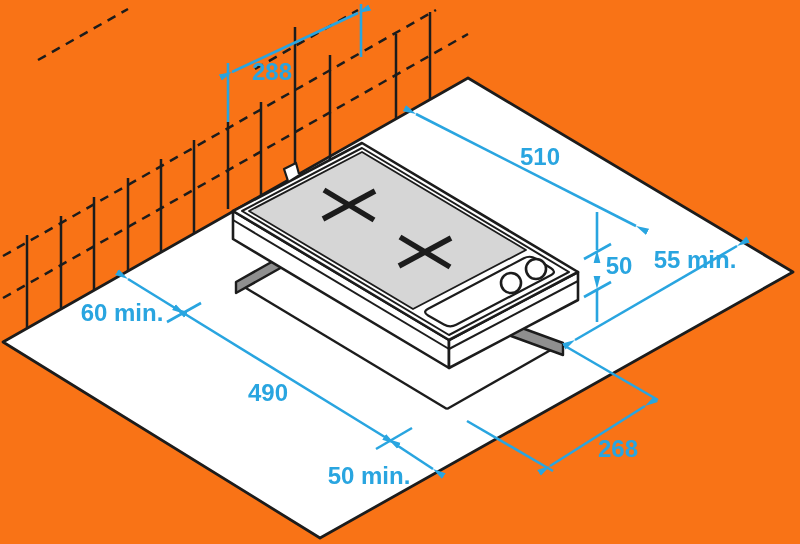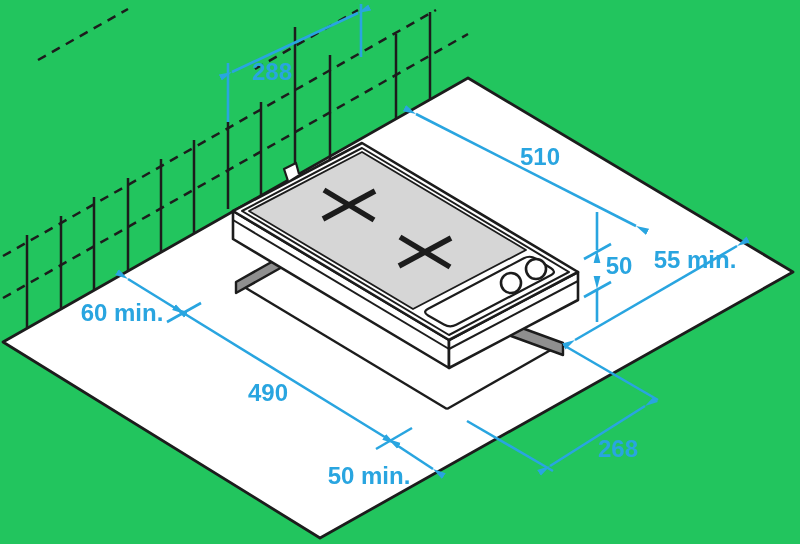--- a/index.html
+++ b/index.html
@@ -1,16 +1,16 @@
 <!DOCTYPE html>
 <html><head>
 <meta charset="utf-8">
 <style>
   html,body { margin:0; padding:0; background:#ffffff; }
-  .stage { position:relative; width:800px; height:544px; background:#22c55e; overflow:hidden;
+  .stage { position:relative; width:800px; height:544px; background:#f97316; overflow:hidden;
            font-family:"Liberation Sans", sans-serif; }
   svg { position:absolute; left:0; top:0; }
   .dim-label { font-family:"Liberation Sans", sans-serif; font-size:24px; font-weight:bold;
                text-anchor:middle; }
   .dash { stroke-dasharray:9 7; }
   .dd { marker-start:url(#ah); marker-end:url(#ah); }
   .de { marker-end:url(#ah); }
 </style>
 </head>
 <body>

